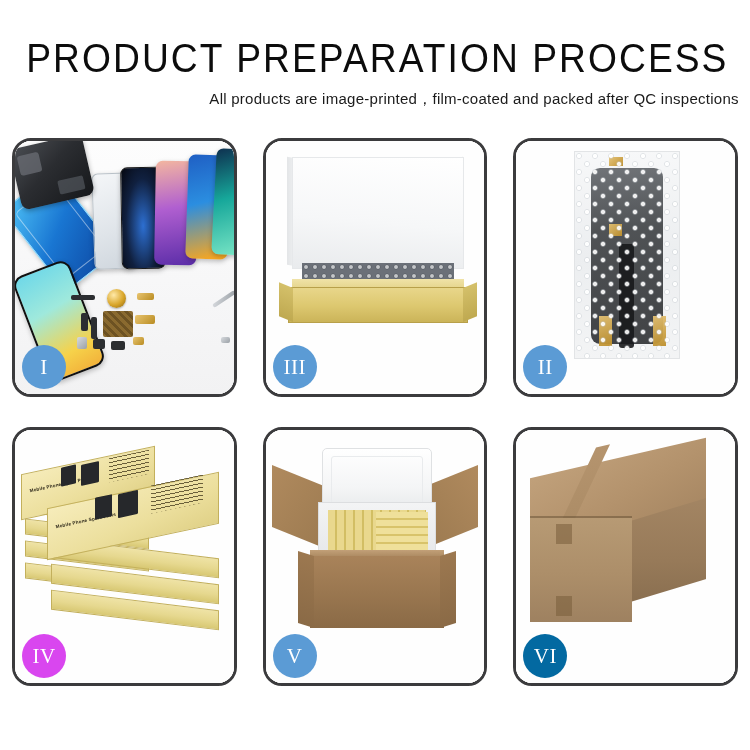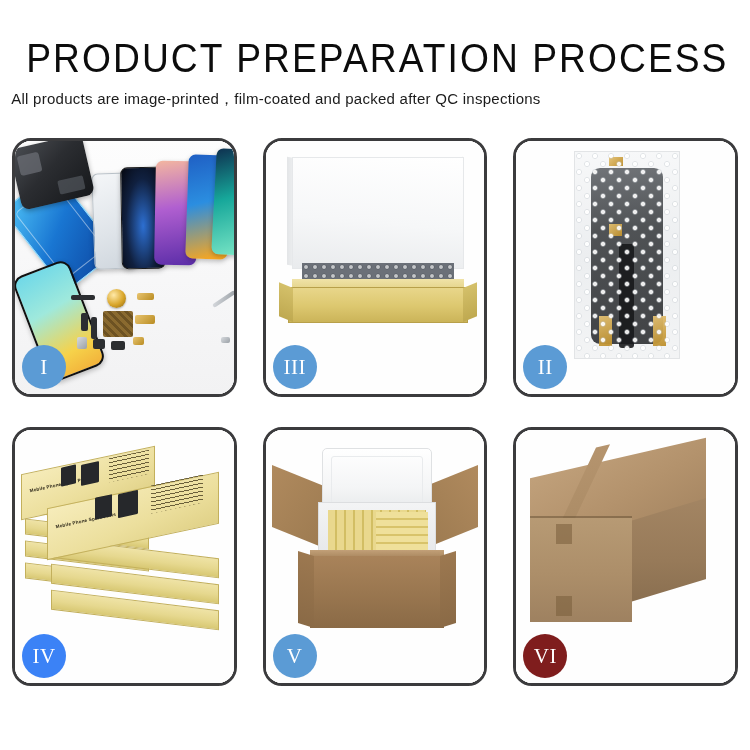--- a/index.html
+++ b/index.html
@@ -17,21 +17,21 @@
     position: relative;
     width: 750px;
     height: 750px;
     background: #ffffff;
   }
 
   
   .header {
     position: absolute;
     top: 36px; left: 0; right: 0;
-    text-align: left;
+    text-align: right;
   }
   .title {
     font-family: "Liberation Sans", sans-serif;
     font-size: 40px;
     font-weight: 500;
     letter-spacing: 2.2px;
     color: #0c0c0c;
     line-height: 1.12;
     transform: scaleX(0.93);
     transform-origin: center;
@@ -470,21 +470,21 @@
         <div class="kthumb" style="left:46px; top:36px; width:15px; height:19px; transform:skewY(-12deg);"></div>
         <div class="kthumb" style="left:66px; top:33px; width:18px; height:21px; transform:skewY(-12deg);"></div>
         <div class="klines" style="left:94px; top:24px; width:40px; height:24px; transform:skewY(-12deg);"></div>
 
         <div class="kbox-top" style="left:32px; top:60px; width:172px; height:52px; transform:skewY(-12deg);"></div>
         <div class="klabel" style="left:40px; top:88px; transform:rotate(-12deg);">Mobile Phone Spare Parts</div>
         <div class="kthumb" style="left:80px; top:66px; width:17px; height:22px; transform:skewY(-12deg);"></div>
         <div class="kthumb" style="left:103px; top:62px; width:20px; height:24px; transform:skewY(-12deg);"></div>
         <div class="klines" style="left:136px; top:50px; width:52px; height:28px; transform:skewY(-12deg);"></div>
       </div>
-      <div class="badge" style="background:#3b82f6;">IV</div>
+      <div class="badge" style="background:#d946ef;">IV</div>
     </div>
 
     <div class="panel">
       <div class="panel-photo">
         <div class="p5-bg"></div>
         <div class="p5-flapL"></div>
         <div class="p5-flapR"></div>
         <div class="p5-foam-lid"></div>
         <div class="p5-foam-body"></div>
         <div class="p5-yellow"></div>
@@ -499,17 +499,17 @@
       <div class="panel-photo">
         <div class="p6-bg"></div>
         <div class="p6-top"></div>
         <div class="p6-top-seam"></div>
         <div class="p6-side"></div>
         <div class="p6-front"></div>
         <div class="p6-edge"></div>
         <div class="p6-tape1"></div>
         <div class="p6-tape2"></div>
       </div>
-      <div class="badge" style="background:#7f1d1d;">VI</div>
+      <div class="badge" style="background:#0369a1;">VI</div>
     </div>
 
   </div>
 </div>
 
 </body></html>

